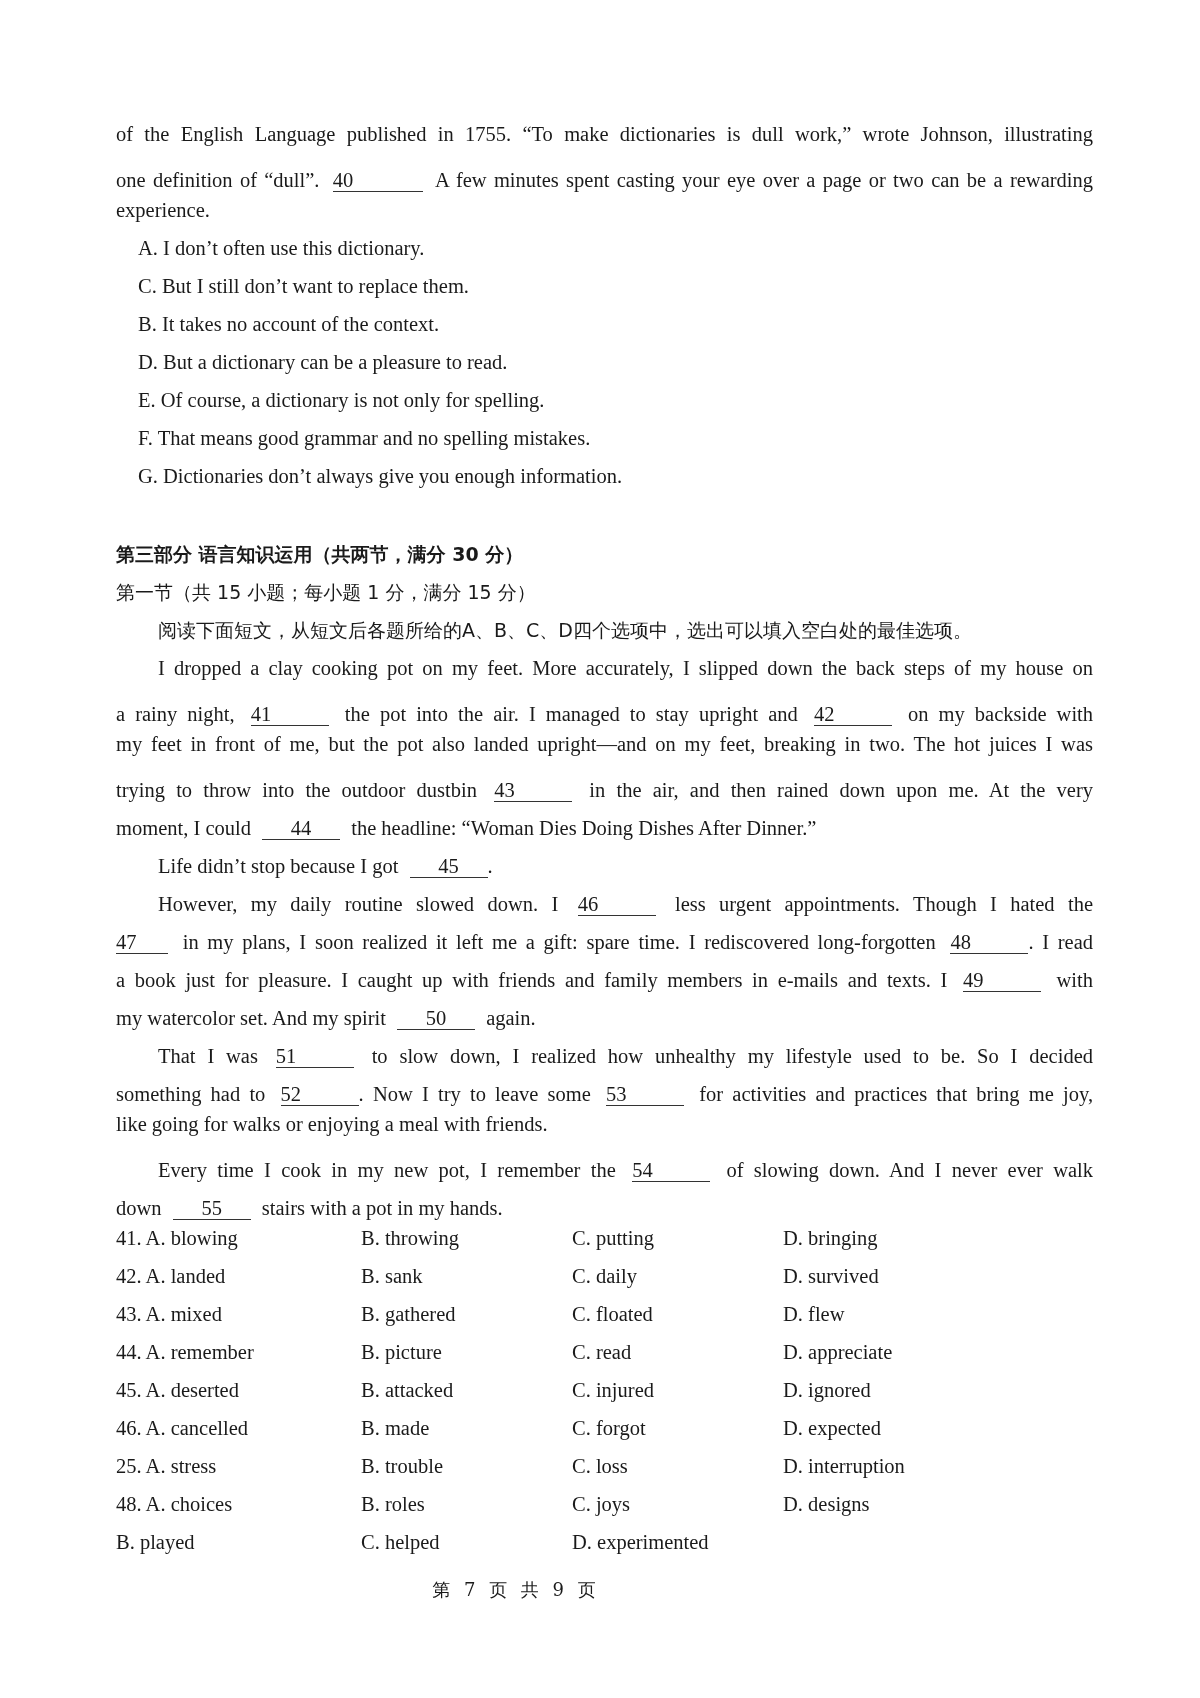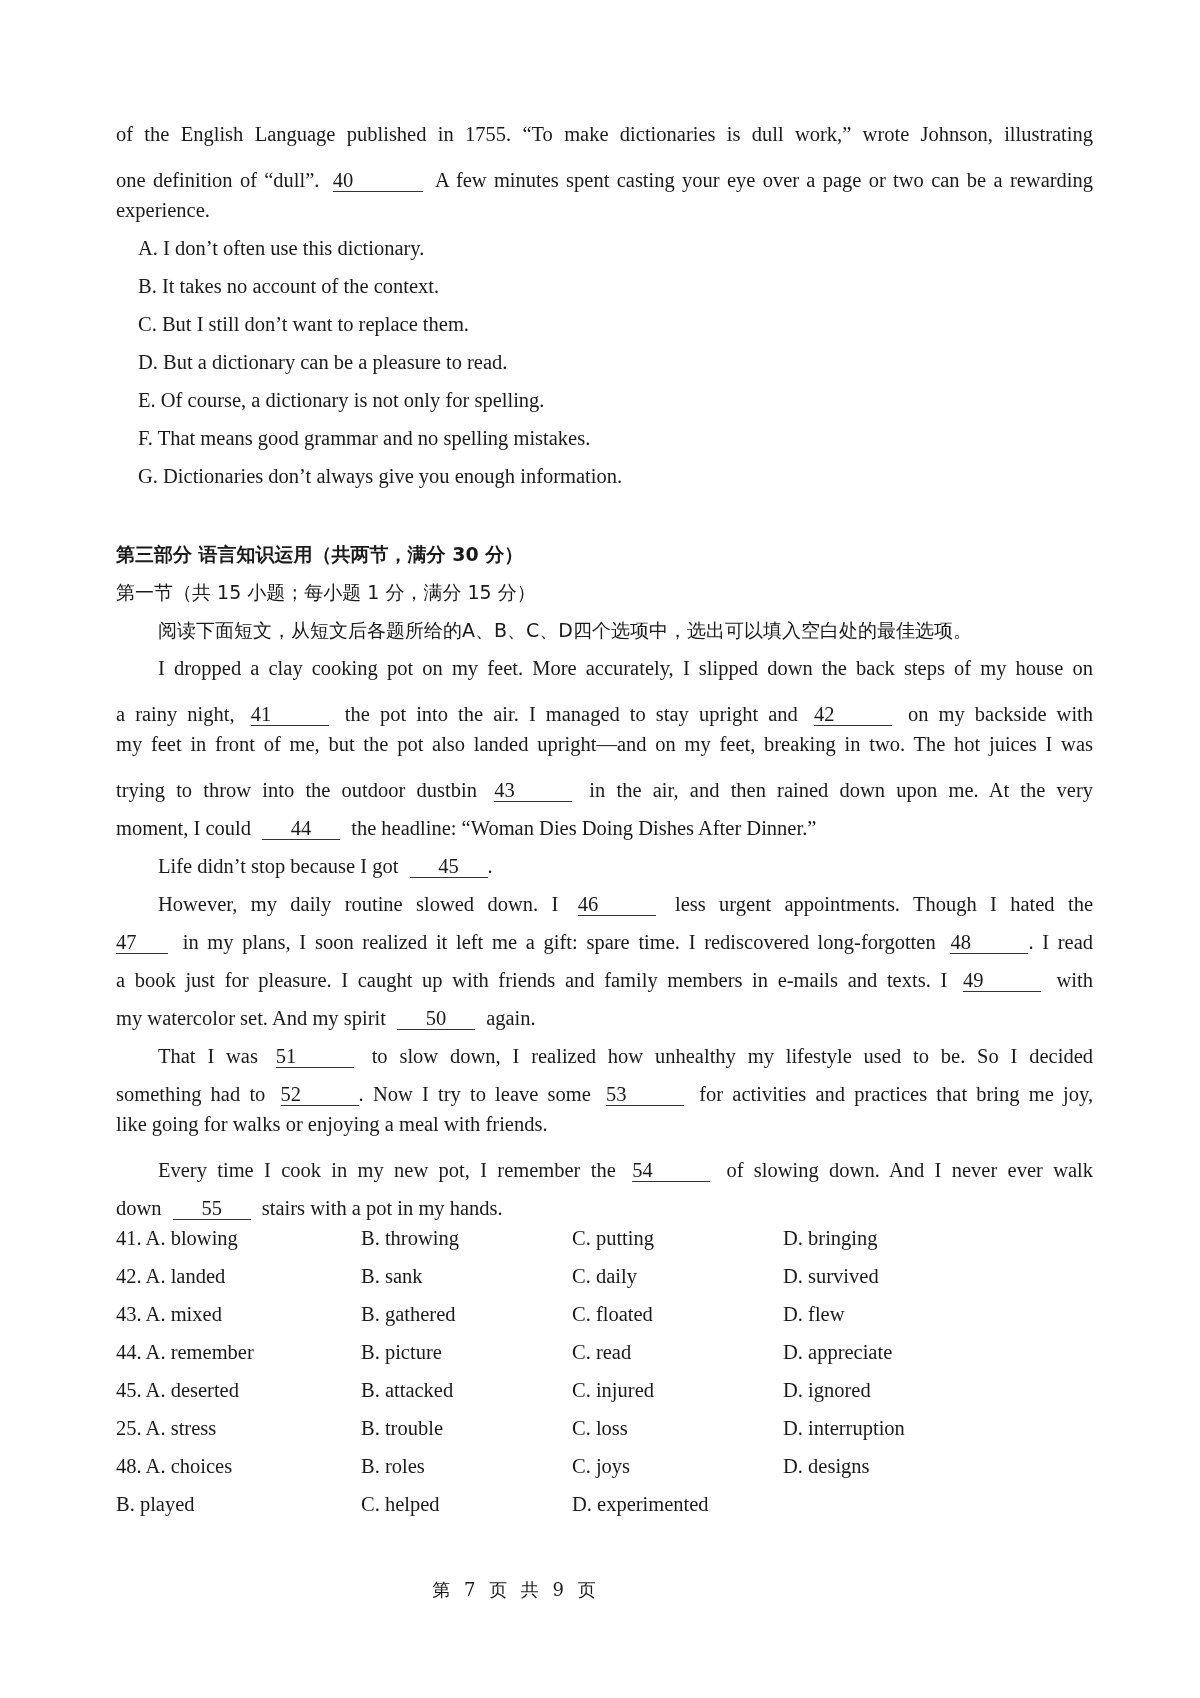--- a/index.html
+++ b/index.html
@@ -37,22 +37,22 @@
 
   <div class="line just">of the English Language published in 1755. “To make dictionaries is dull work,” wrote Johnson, illustrating</div>
   <div class="line just">
     <span>one definition of “dull”.</span>
     <span class="blank w88">40</span>
     <span>A few minutes spent casting your eye over a page or two can be a rewarding</span>
   </div>
   <div class="line">experience.</div>
 
   <div class="line opt">A. I don’t often use this dictionary.</div>
+  <div class="line opt">C. But I still don’t want to replace them.</div>
   <div class="line opt">B. It takes no account of the context.</div>
-  <div class="line opt">C. But I still don’t want to replace them.</div>
   <div class="line opt">D. But a dictionary can be a pleasure to read.</div>
   <div class="line opt">E. Of course, a dictionary is not only for spelling.</div>
   <div class="line opt">F. That means good grammar and no spelling mistakes.</div>
   <div class="line opt">G. Dictionaries don’t always give you enough information.</div>
 
   <div class="gap"></div>
 
   <div class="line cn-head">第三部分 语言知识运用（共两节，满分 30 分）</div>
   <div class="line cn">第一节（共 15 小题；每小题 1 分，满分 15 分）</div>
   <div class="line cn-inst indent">阅读下面短文，从短文后各题所给的A、B、C、D四个选项中，选出可以填入空白处的最佳选项。</div>
@@ -152,20 +152,26 @@
       <span class="c">C. read</span>
       <span class="c">D. appreciate</span>
     </div>
     <div class="choice-row">
       <span class="c">45. A. deserted</span>
       <span class="c">B. attacked</span>
       <span class="c">C. injured</span>
       <span class="c">D. ignored</span>
     </div>
     <div class="choice-row">
+      <span class="c">46. A. cancelled</span>
+      <span class="c">B. made</span>
+      <span class="c">C. forgot</span>
+      <span class="c">D. expected</span>
+    </div>
+    <div class="choice-row">
       <span class="c">25. A. stress</span>
       <span class="c">B. trouble</span>
       <span class="c">C. loss</span>
       <span class="c">D. interruption</span>
     </div>
     <div class="choice-row">
       <span class="c">48. A. choices</span>
       <span class="c">B. roles</span>
       <span class="c">C. joys</span>
       <span class="c">D. designs</span>

